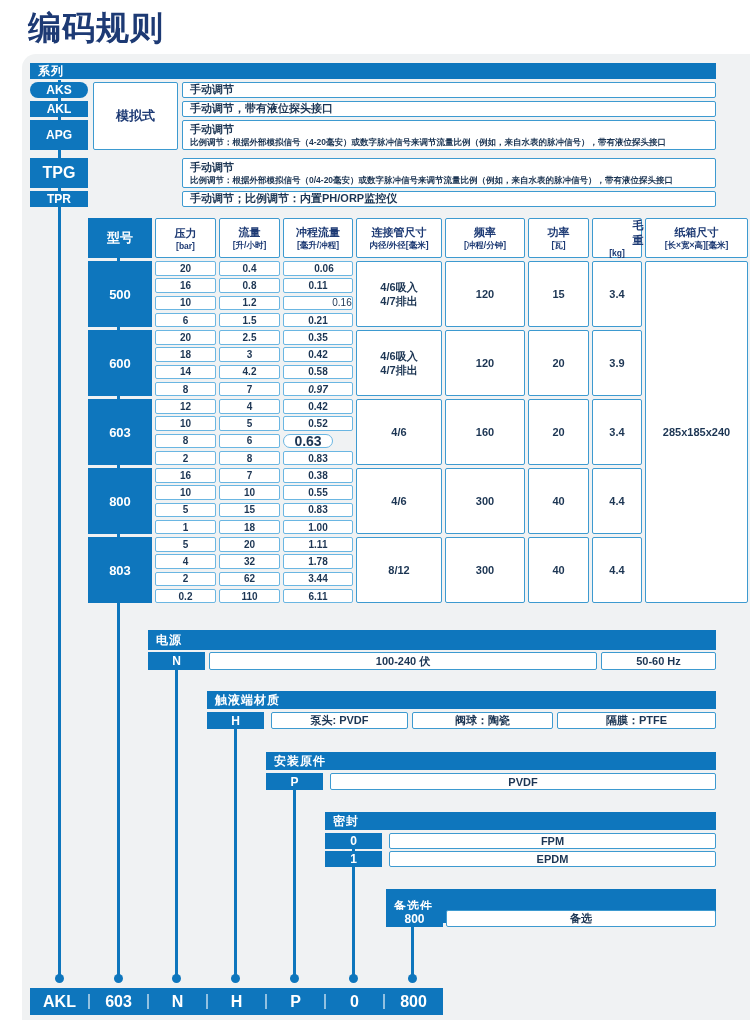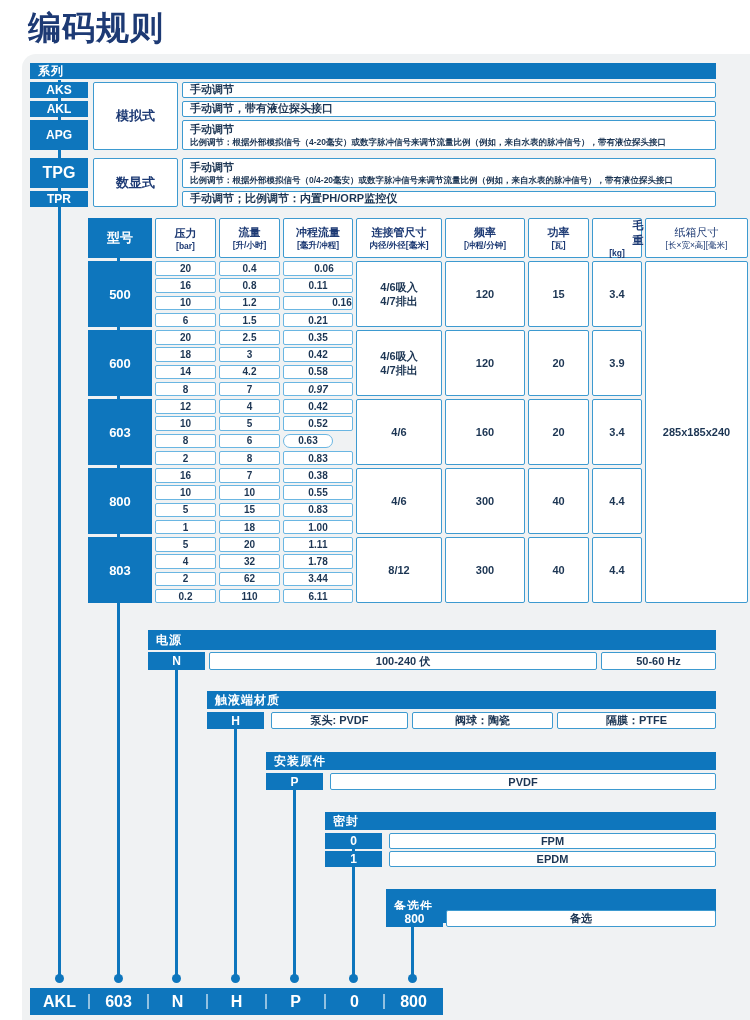--- a/index.html
+++ b/index.html
@@ -49,22 +49,21 @@
       <div class="abs line" style="left: 293px; top: 778px; height: 200px;"></div>
       <div class="abs dot" style="left: 289.5px; top: 974px;"></div>
       <div class="abs line" style="left: 352px; top: 840px; height: 138px;"></div>
       <div class="abs dot" style="left: 348.5px; top: 974px;"></div>
       <div class="abs line" style="left: 411px; top: 915px; height: 63px;"></div>
       <div class="abs dot" style="left: 407.5px; top: 974px;"></div>
     </div>
   <div id="series-table" class="abs" style="left:30px;top:63px;width:686px;height:144px;z-index:2;">
       <div class="abs blue hdrbar lft" style="left: 0px; top: 0px; width: 686px; height: 16px;">系列</div>
       <div class="abs wbox ctr" style="left: 63px; top: 19px; width: 85px; height: 68px; font-size: 13px; font-weight: bold; color: var(--navy);">模拟式</div>
-      <div class="abs wbox ctr" style="left: 63px; top: 95px; width: 85px; height: 49px; font-size: 13px; font-weight: bold; color: var(--navy);">数显式</div>
-      <div class="abs blue ctr" style="left: 0px; top: 19px; width: 58px; height: 16px; font-size: 12px;">AKS</div>
+      <div class="abs blue ctr" style="left: 0px; top: 19px; width: 58px; height: 16px; font-size: 12px; border-radius: 8px;">AKS</div>
       <div class="abs wbox" style="left: 152px; top: 19px; width: 534px; height: 16px; display: flex; flex-direction: column; justify-content: center; padding: 1px 7px; font-weight: bold;">
         <div style="font-size: 11px; white-space: nowrap; line-height: 1.25;">手动调节</div>
       </div>
       <div class="abs blue ctr" style="left: 0px; top: 38px; width: 58px; height: 16px; font-size: 12px;">AKL</div>
       <div class="abs wbox" style="left: 152px; top: 38px; width: 534px; height: 16px; display: flex; flex-direction: column; justify-content: center; padding: 1px 7px; font-weight: bold;">
         <div style="font-size: 11px; white-space: nowrap; line-height: 1.25;">手动调节，带有液位探头接口</div>
       </div>
       <div class="abs blue ctr" style="left: 0px; top: 57px; width: 58px; height: 30px; font-size: 12px;">APG</div>
       <div class="abs wbox" style="left: 152px; top: 57px; width: 534px; height: 30px; display: flex; flex-direction: column; justify-content: center; padding: 1px 7px; font-weight: bold;">
         <div style="font-size: 11px; white-space: nowrap; line-height: 1.25;">手动调节</div>
@@ -103,36 +102,36 @@
         <div style="font-size: 8.5px; white-space: nowrap;">[冲程/分钟]</div>
       </div>
       <div class="abs wbox col" style="left: 440px; top: 0px; width: 61px; height: 40px; font-weight: bold; color: var(--navy);">
         <div style="font-size: 11px;">功率</div>
         <div style="font-size: 8.5px; white-space: nowrap;">[瓦]</div>
       </div>
       <div class="abs wbox col" style="left: 504px; top: 0px; width: 50px; height: 40px; font-weight: bold; color: var(--navy);">
         <div style="font-size: 11px; margin-left: 42px;">毛重</div>
         <div style="font-size: 8.5px; white-space: nowrap;">[kg]</div>
       </div>
-      <div class="abs wbox col" style="left: 557px; top: 0px; width: 103px; height: 40px; font-weight: normal; color: var(--navy);">
+      <div class="abs wbox col" style="left: 557px; top: 0px; width: 103px; height: 40px; font-weight: bold; color: var(--navy);">
         <div style="font-size: 11px;">纸箱尺寸</div>
         <div style="font-size: 8.5px; white-space: nowrap;">[长×宽×高][毫米]</div>
       </div>
       <div class="abs blue ctr" style="left: 0px; top: 43px; width: 64px; height: 66px; font-size: 13px;">500</div>
       <div class="abs lbox ctr" style="left: 67px; top: 43px; width: 61px; height: 14.5px; font-size: 10px; font-weight: bold;">20</div>
       <div class="abs lbox ctr" style="left: 67px; top: 60.3px; width: 61px; height: 14.5px; font-size: 10px; font-weight: bold;">16</div>
       <div class="abs lbox ctr" style="left: 67px; top: 77.6px; width: 61px; height: 14.5px; font-size: 10px; font-weight: bold;">10</div>
       <div class="abs lbox ctr" style="left: 67px; top: 94.9px; width: 61px; height: 14.5px; font-size: 10px; font-weight: bold;">6</div>
       <div class="abs lbox ctr" style="left: 131px; top: 43px; width: 61px; height: 14.5px; font-size: 10px; font-weight: bold;">0.4</div>
       <div class="abs lbox ctr" style="left: 131px; top: 60.3px; width: 61px; height: 14.5px; font-size: 10px; font-weight: bold;">0.8</div>
       <div class="abs lbox ctr" style="left: 131px; top: 77.6px; width: 61px; height: 14.5px; font-size: 10px; font-weight: bold;">1.2</div>
       <div class="abs lbox ctr" style="left: 131px; top: 94.9px; width: 61px; height: 14.5px; font-size: 10px; font-weight: bold;">1.5</div>
       <div class="abs lbox ctr" style="left: 195px; top: 43px; width: 70px; height: 14.5px; font-size: 10px; font-weight: bold; padding-left: 12px;">0.06</div>
       <div class="abs lbox ctr" style="left: 195px; top: 60.3px; width: 70px; height: 14.5px; font-size: 10px; font-weight: bold;">0.11</div>
-      <div class="abs lbox ctr" style="left: 195px; top: 77.6px; width: 70px; height: 14.5px; font-size: 10px; font-weight: bold; padding-left: 48px;">0.16</div>
+      <div class="abs lbox ctr" style="left: 195px; top: 77.6px; width: 70px; height: 14.5px; font-size: 10px; font-weight: normal; padding-left: 48px;">0.16</div>
       <div class="abs lbox ctr" style="left: 195px; top: 94.9px; width: 70px; height: 14.5px; font-size: 10px; font-weight: bold;">0.21</div>
       <div class="abs wbox col" style="left: 268px; top: 43px; width: 86px; height: 66px; font-size: 11px; font-weight: bold;">
         <div style="line-height: 1.3;">4/6吸入</div>
         <div style="line-height: 1.3;">4/7排出</div>
       </div>
       <div class="abs wbox ctr" style="left: 357px; top: 43px; width: 80px; height: 66px; font-size: 11px; font-weight: bold;">120</div>
       <div class="abs wbox ctr" style="left: 440px; top: 43px; width: 61px; height: 66px; font-size: 11px; font-weight: bold;">15</div>
       <div class="abs wbox ctr" style="left: 504px; top: 43px; width: 50px; height: 66px; font-size: 11px; font-weight: bold;">3.4</div>
       <div class="abs blue ctr" style="left: 0px; top: 112px; width: 64px; height: 66px; font-size: 13px;">600</div>
       <div class="abs lbox ctr" style="left: 67px; top: 112px; width: 61px; height: 14.5px; font-size: 10px; font-weight: bold;">20</div>
@@ -158,21 +157,21 @@
       <div class="abs lbox ctr" style="left: 67px; top: 181px; width: 61px; height: 14.5px; font-size: 10px; font-weight: bold;">12</div>
       <div class="abs lbox ctr" style="left: 67px; top: 198.3px; width: 61px; height: 14.5px; font-size: 10px; font-weight: bold;">10</div>
       <div class="abs lbox ctr" style="left: 67px; top: 215.6px; width: 61px; height: 14.5px; font-size: 10px; font-weight: bold;">8</div>
       <div class="abs lbox ctr" style="left: 67px; top: 232.9px; width: 61px; height: 14.5px; font-size: 10px; font-weight: bold;">2</div>
       <div class="abs lbox ctr" style="left: 131px; top: 181px; width: 61px; height: 14.5px; font-size: 10px; font-weight: bold;">4</div>
       <div class="abs lbox ctr" style="left: 131px; top: 198.3px; width: 61px; height: 14.5px; font-size: 10px; font-weight: bold;">5</div>
       <div class="abs lbox ctr" style="left: 131px; top: 215.6px; width: 61px; height: 14.5px; font-size: 10px; font-weight: bold;">6</div>
       <div class="abs lbox ctr" style="left: 131px; top: 232.9px; width: 61px; height: 14.5px; font-size: 10px; font-weight: bold;">8</div>
       <div class="abs lbox ctr" style="left: 195px; top: 181px; width: 70px; height: 14.5px; font-size: 10px; font-weight: bold;">0.42</div>
       <div class="abs lbox ctr" style="left: 195px; top: 198.3px; width: 70px; height: 14.5px; font-size: 10px; font-weight: bold;">0.52</div>
-      <div class="abs lbox ctr" style="left: 195px; top: 215.6px; width: 50px; height: 14.5px; font-size: 10px; font-weight: bold; border-radius: 7px;">0.63</div>
+      <div class="abs lbox ctr" style="left: 195px; top: 215.6px; width: 50px; height: 14.5px; font-size: 14px; font-weight: bold; border-radius: 7px;">0.63</div>
       <div class="abs lbox ctr" style="left: 195px; top: 232.9px; width: 70px; height: 14.5px; font-size: 10px; font-weight: bold;">0.83</div>
       <div class="abs wbox col" style="left: 268px; top: 181px; width: 86px; height: 66px; font-size: 11px; font-weight: bold;">
         <div style="line-height: 1.3;">4/6</div>
       </div>
       <div class="abs wbox ctr" style="left: 357px; top: 181px; width: 80px; height: 66px; font-size: 11px; font-weight: bold;">160</div>
       <div class="abs wbox ctr" style="left: 440px; top: 181px; width: 61px; height: 66px; font-size: 11px; font-weight: bold;">20</div>
       <div class="abs wbox ctr" style="left: 504px; top: 181px; width: 50px; height: 66px; font-size: 11px; font-weight: bold;">3.4</div>
       <div class="abs blue ctr" style="left: 0px; top: 250px; width: 64px; height: 66px; font-size: 13px;">800</div>
       <div class="abs lbox ctr" style="left: 67px; top: 250px; width: 61px; height: 14.5px; font-size: 10px; font-weight: bold;">16</div>
       <div class="abs lbox ctr" style="left: 67px; top: 267.3px; width: 61px; height: 14.5px; font-size: 10px; font-weight: bold;">10</div>

